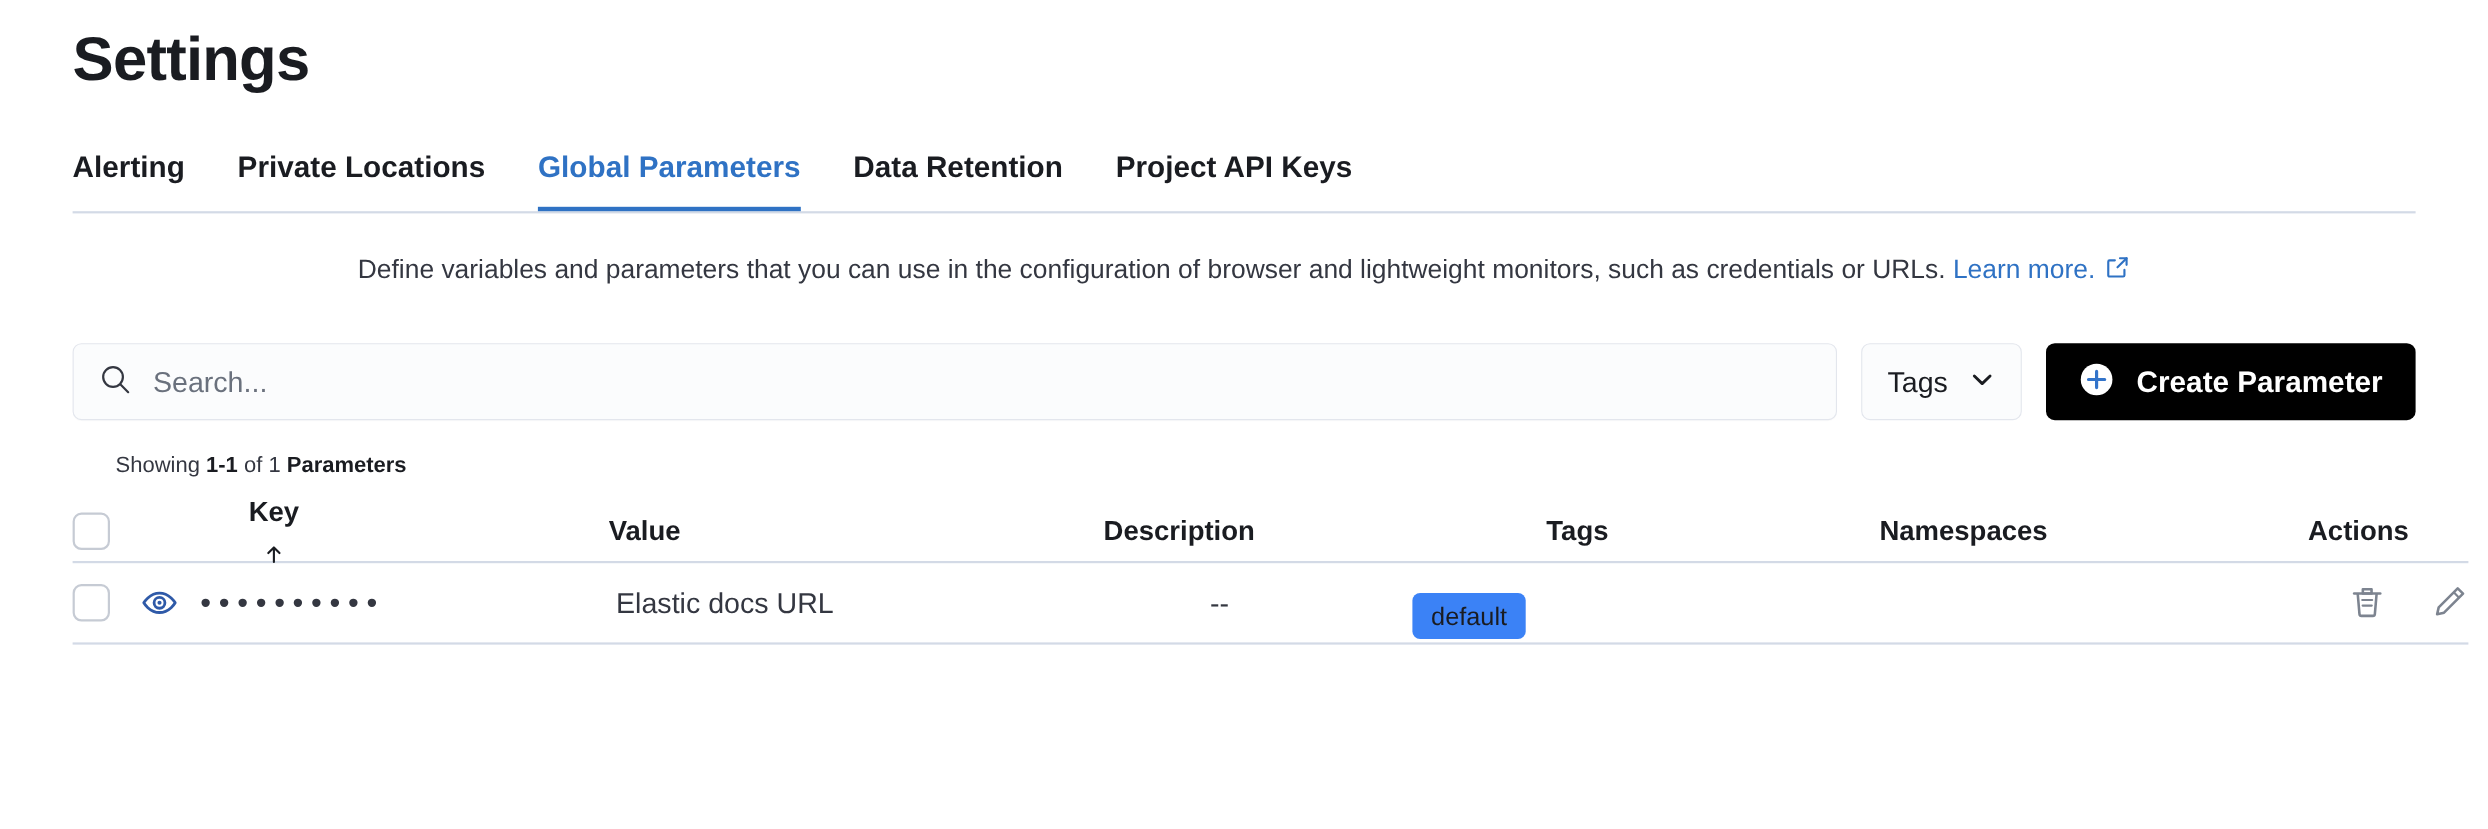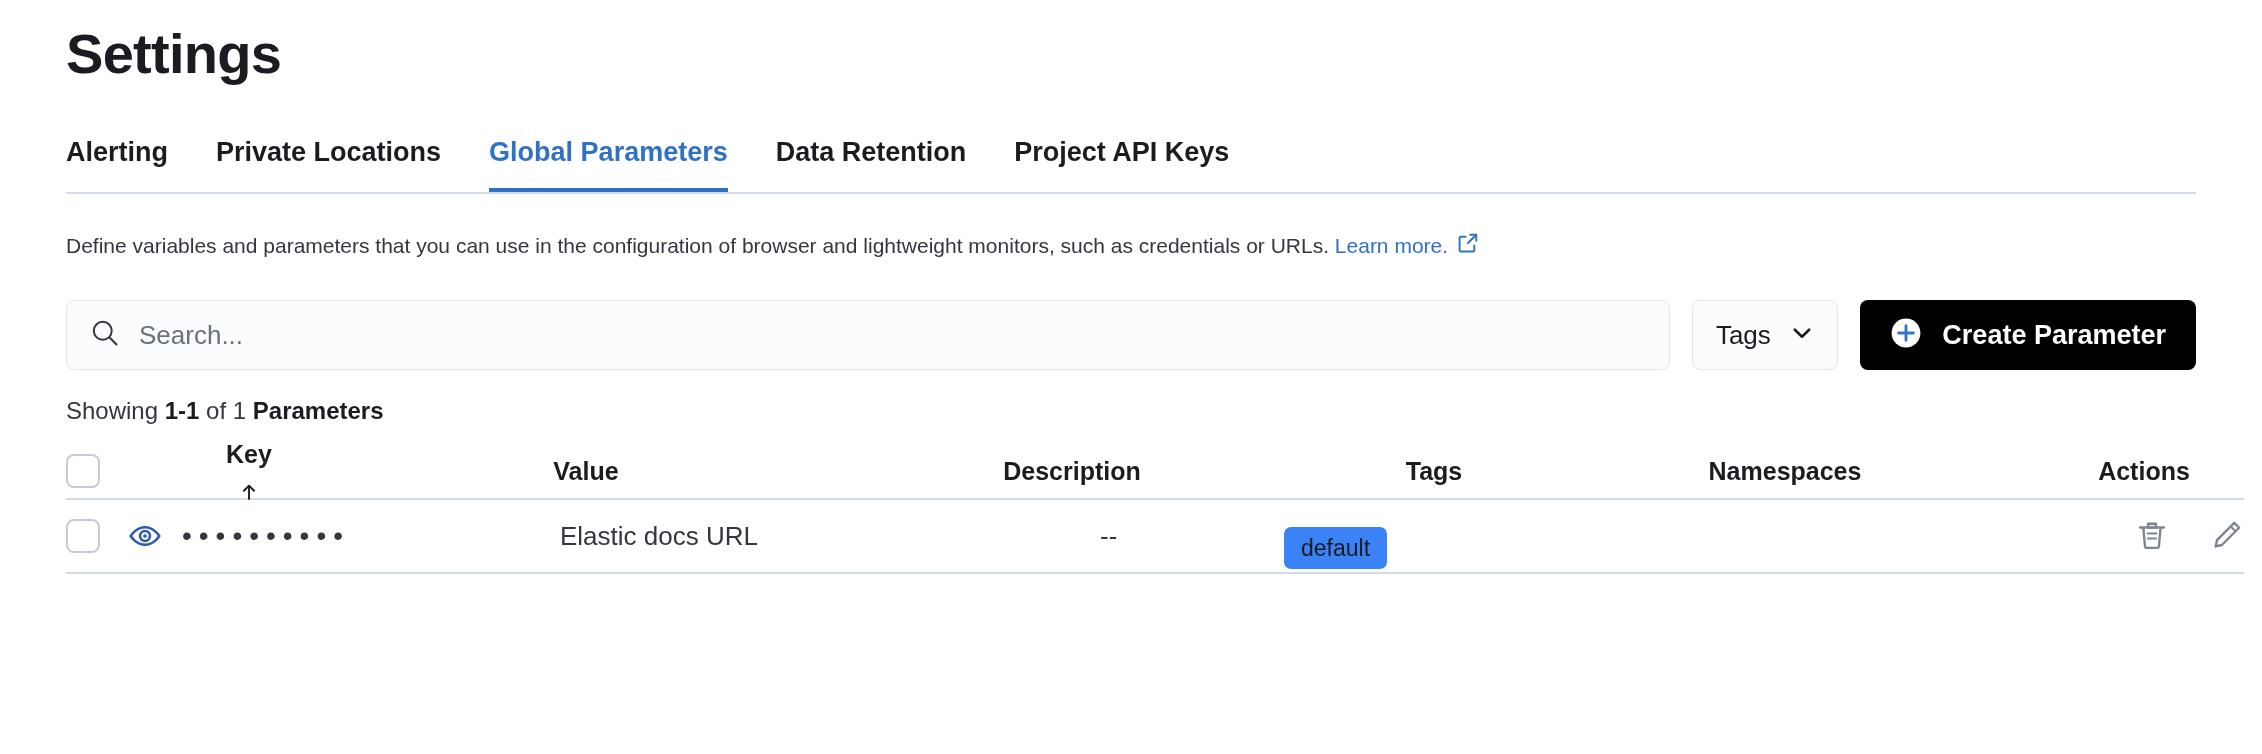--- a/index.html
+++ b/index.html
@@ -58,39 +58,40 @@
     position: absolute;
     left: 0; right: 0;
     bottom: -2px;
     height: 4px;
     background: #2f72c4;
   }
 
   
   .description {
     margin-top: 28px;
-    font-size: 21px;
+    font-size: 24px;
     line-height: 48px;
     color: #343741;
     max-width: 2165px;
     font-weight: 400;
+    text-align: center;
   }
   .description a {
     color: #2f72c4;
     text-decoration: none;
   }
   .ext-link-icon {
     display: inline-block;
     vertical-align: -2px;
     margin-left: 8px;
   }
 
   
   .controls {
-    margin-top: 28px;
+    margin-top: 40px;
     display: flex;
     align-items: center;
     gap: 22px;
     height: 70px;
   }
 
   .search-box {
     flex: 1 1 auto;
     height: 70px;
     background: #fbfcfd;
@@ -142,23 +143,24 @@
   .create-btn .create-label {
     font-size: 27px;
     font-weight: 700;
     color: #ffffff;
     white-space: nowrap;
   }
 
   
   .showing {
     margin-top: 26px;
-    font-size: 24px;
+    font-size: 20px;
     color: #343741;
     line-height: 30px;
+    margin-left: 39px;
   }
   .showing b { font-weight: 700; color: #1a1c21; }
 
   
   .table {
     margin-top: 18px;
     width: 2178px;
   }
   .thead, .trow {
     display: flex;

